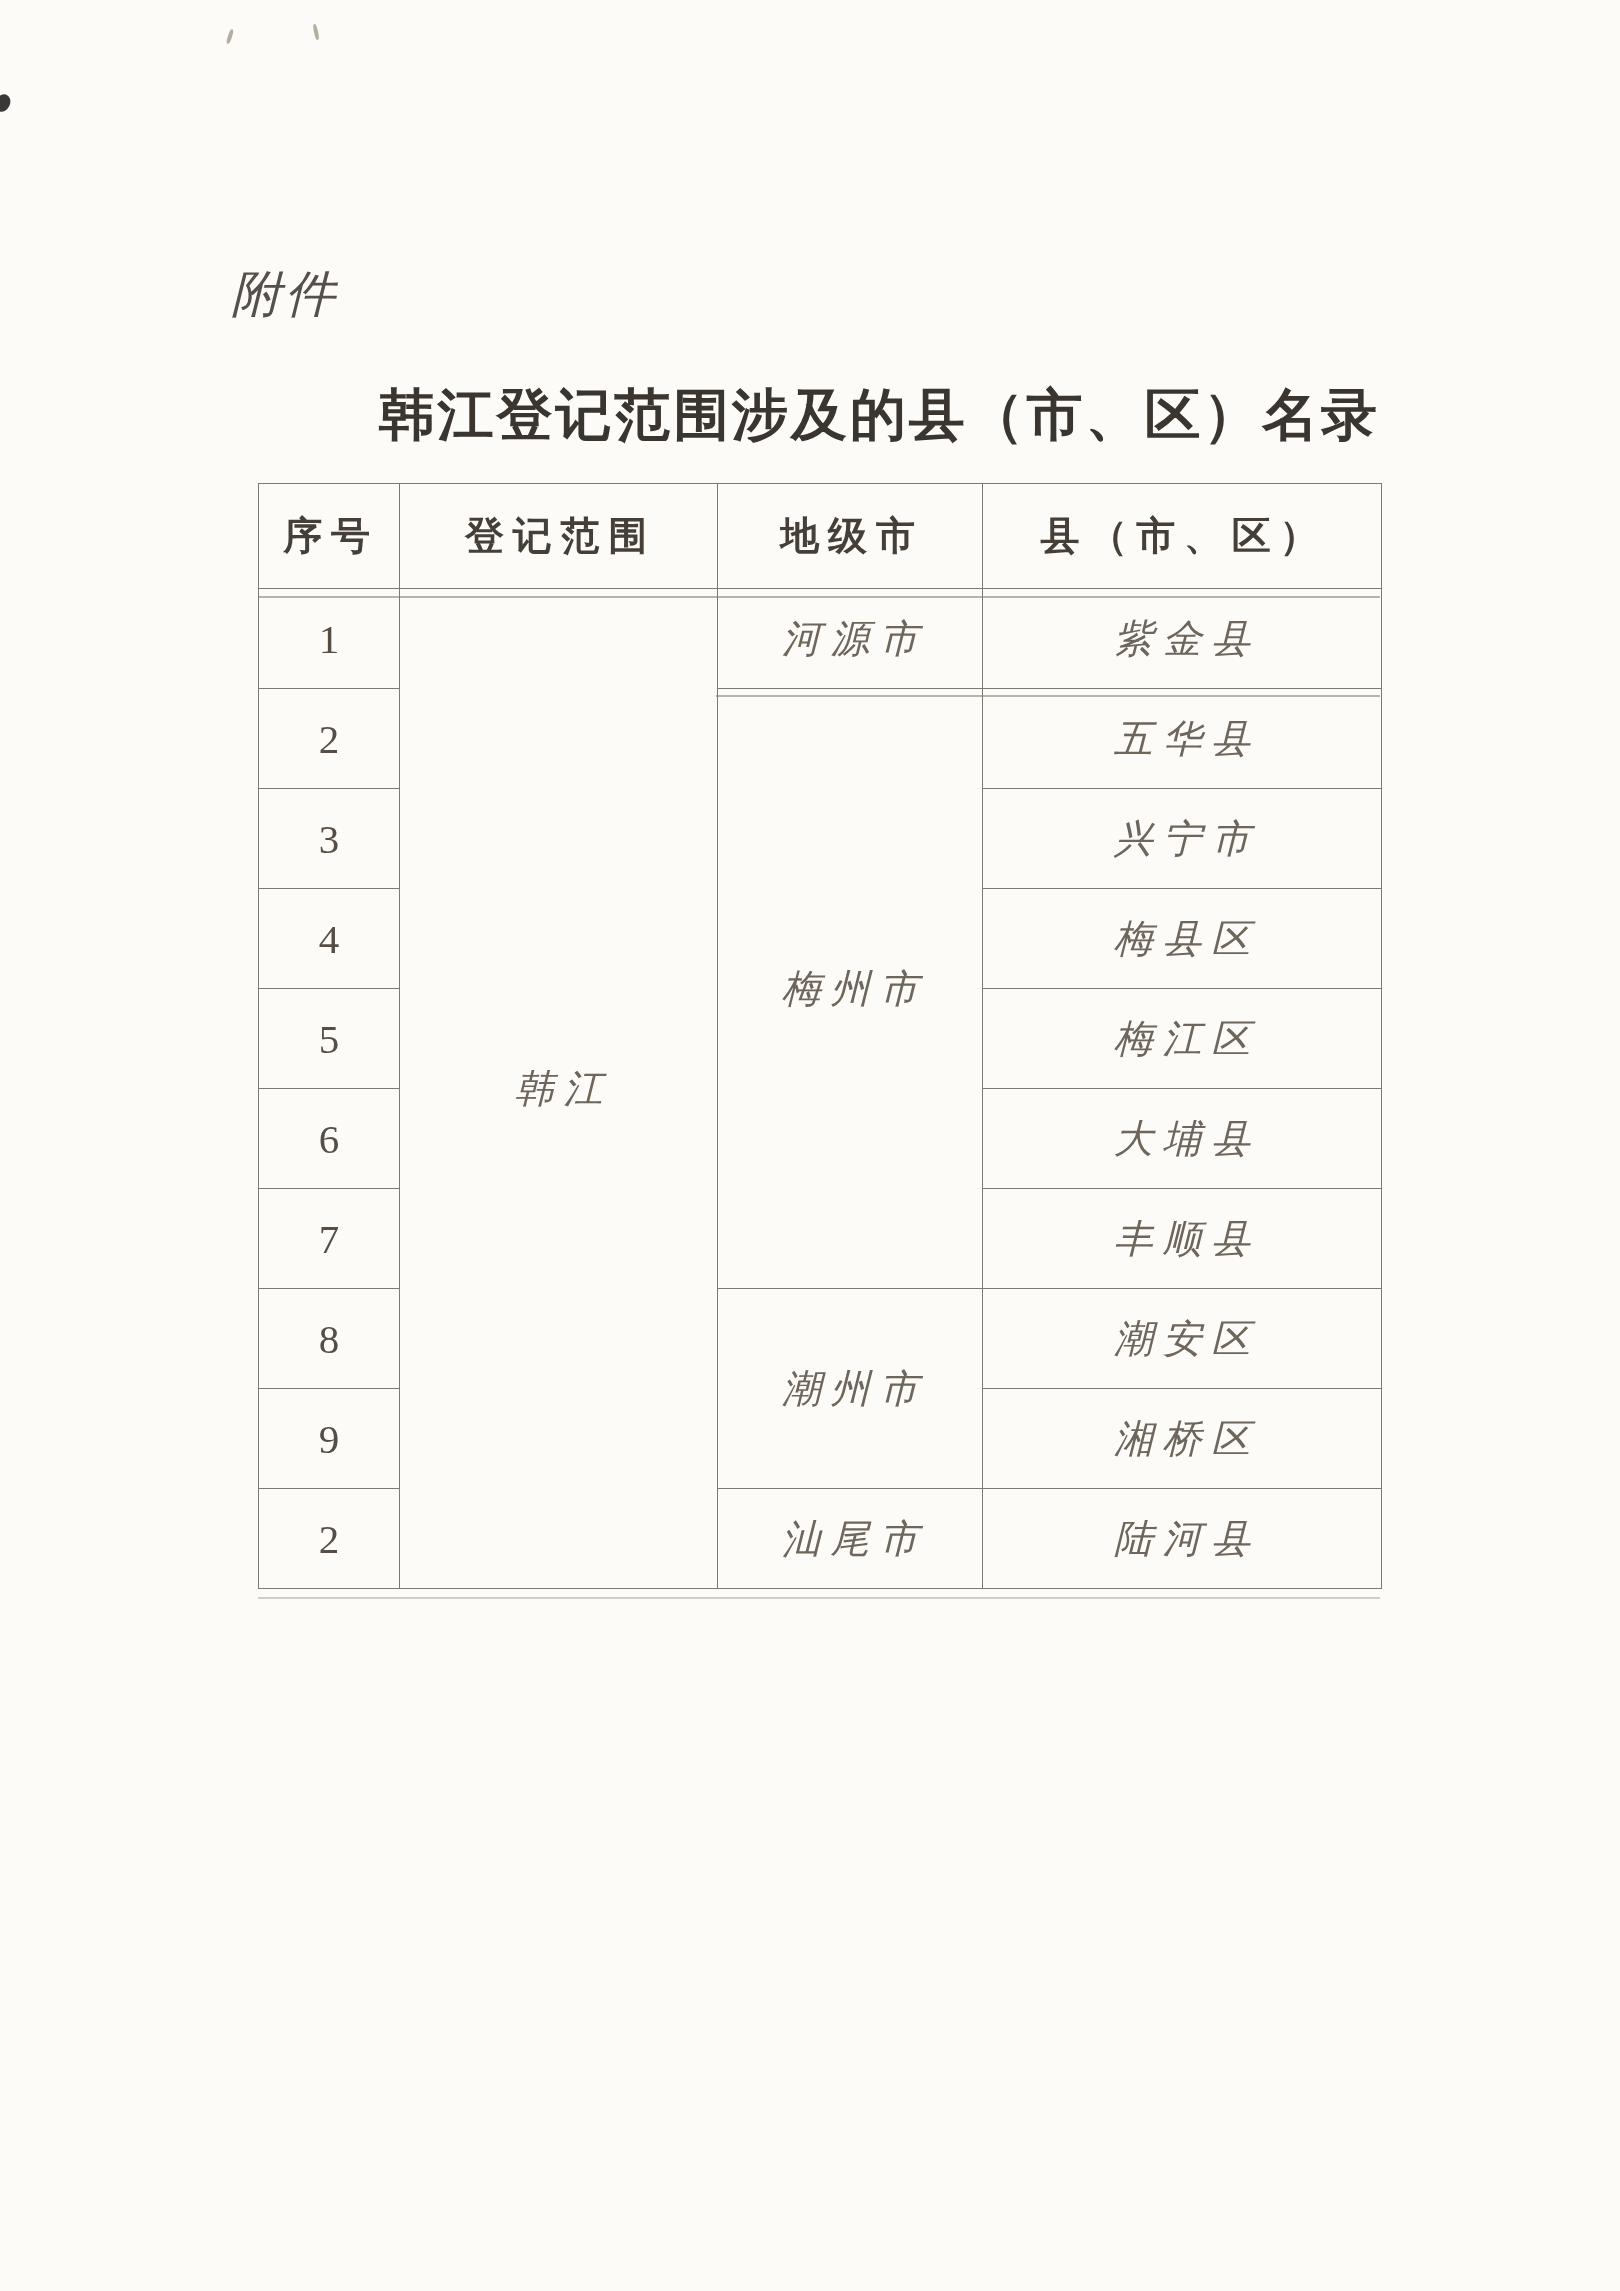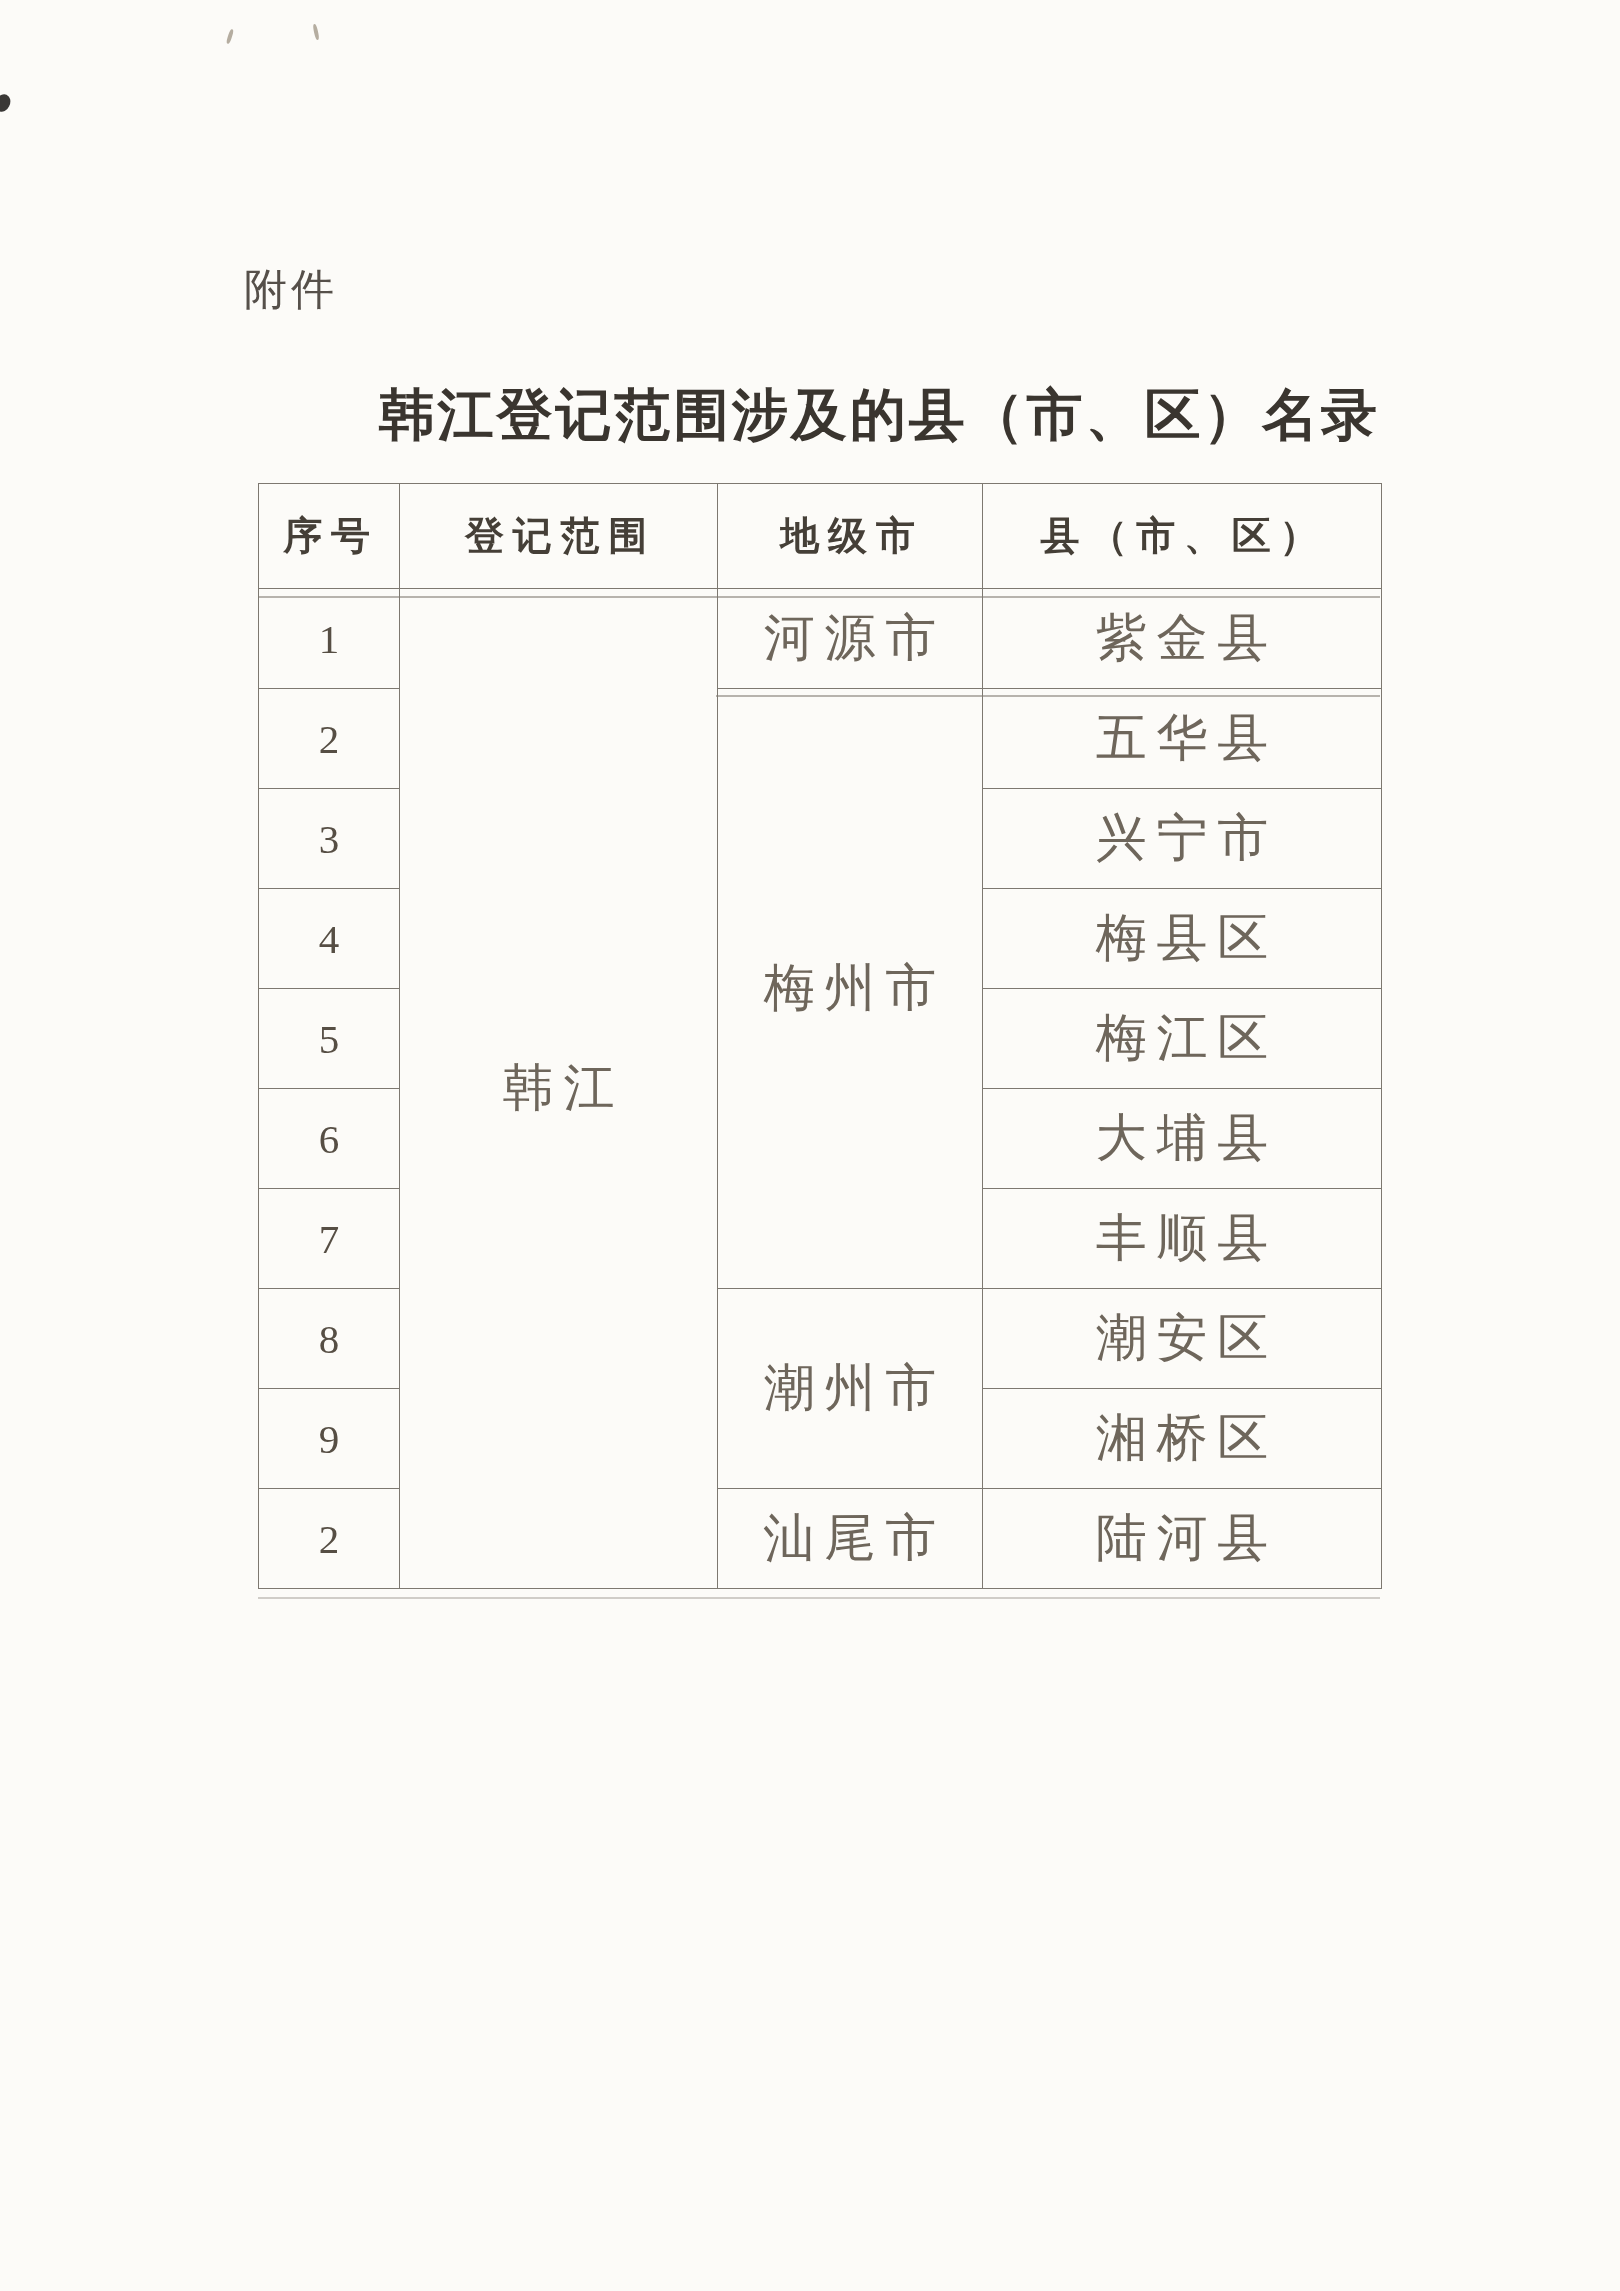--- a/index.html
+++ b/index.html
@@ -16,24 +16,25 @@
   *{margin:0;padding:0;box-sizing:border-box;}
   html,body{width:1620px;height:2292px;}
   body{
     position:relative;
     background:var(--paper);
     font-family:"Liberation Serif","DejaVu Serif",serif;
     overflow:hidden;
   }
   .attachment-label{
     position:absolute;
-    left:244px; top:261px;
-    font-size:43px;
+    left:231px; top:261px;
+    font-size:50px;
     letter-spacing:3.9px;
     color:#56504a;
+    font-style:italic;
   }
   .doc-title{
     position:absolute;
     left:253px; top:378px;
     width:1127px;
     text-align:right;
     font-size:56px;
     font-weight:bold;
     letter-spacing:2.9px;
     color:var(--ink-title);
@@ -59,24 +60,25 @@
     font-weight:bold;
     color:var(--ink-header);
     letter-spacing:8.8px;
     padding-left:4px;
   }
   td.cell-no{
     font-size:41px;
     color:var(--ink-number);
   }
   td.cell-scope, td.cell-city, td.cell-county{
-    font-size:51px;
+    font-size:39px;
     color:var(--ink-body);
     letter-spacing:9.8px;
     padding-left:9.8px;
+    font-style:italic;
   }
   
   .scan-hairline{
     position:absolute;
     height:2px;
     background:rgba(125,120,112,0.55);
   }
   .hairline-header{left:258px; top:596px; width:1122px;}
   .hairline-row1{left:716px; top:695px; width:664px;}
   .hairline-bottom{left:258px; top:1597px; width:1122px; background:rgba(125,120,112,0.35);}

